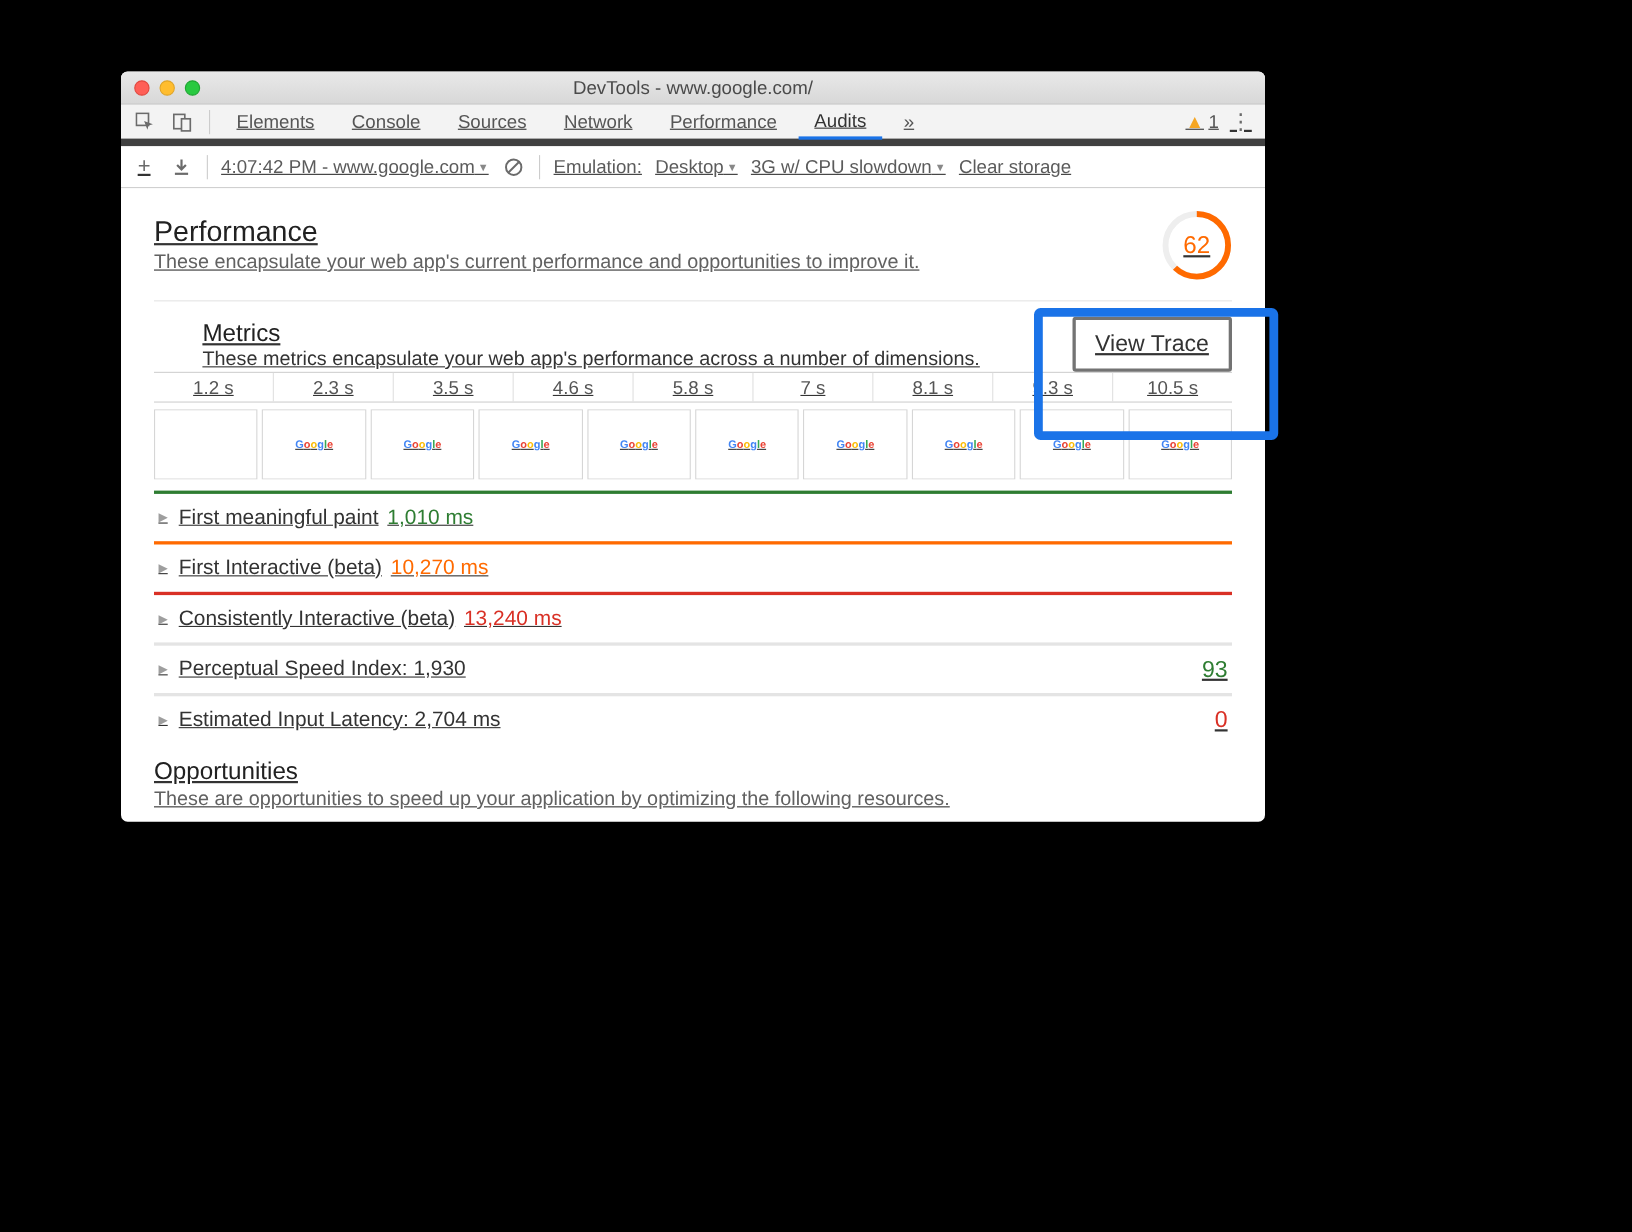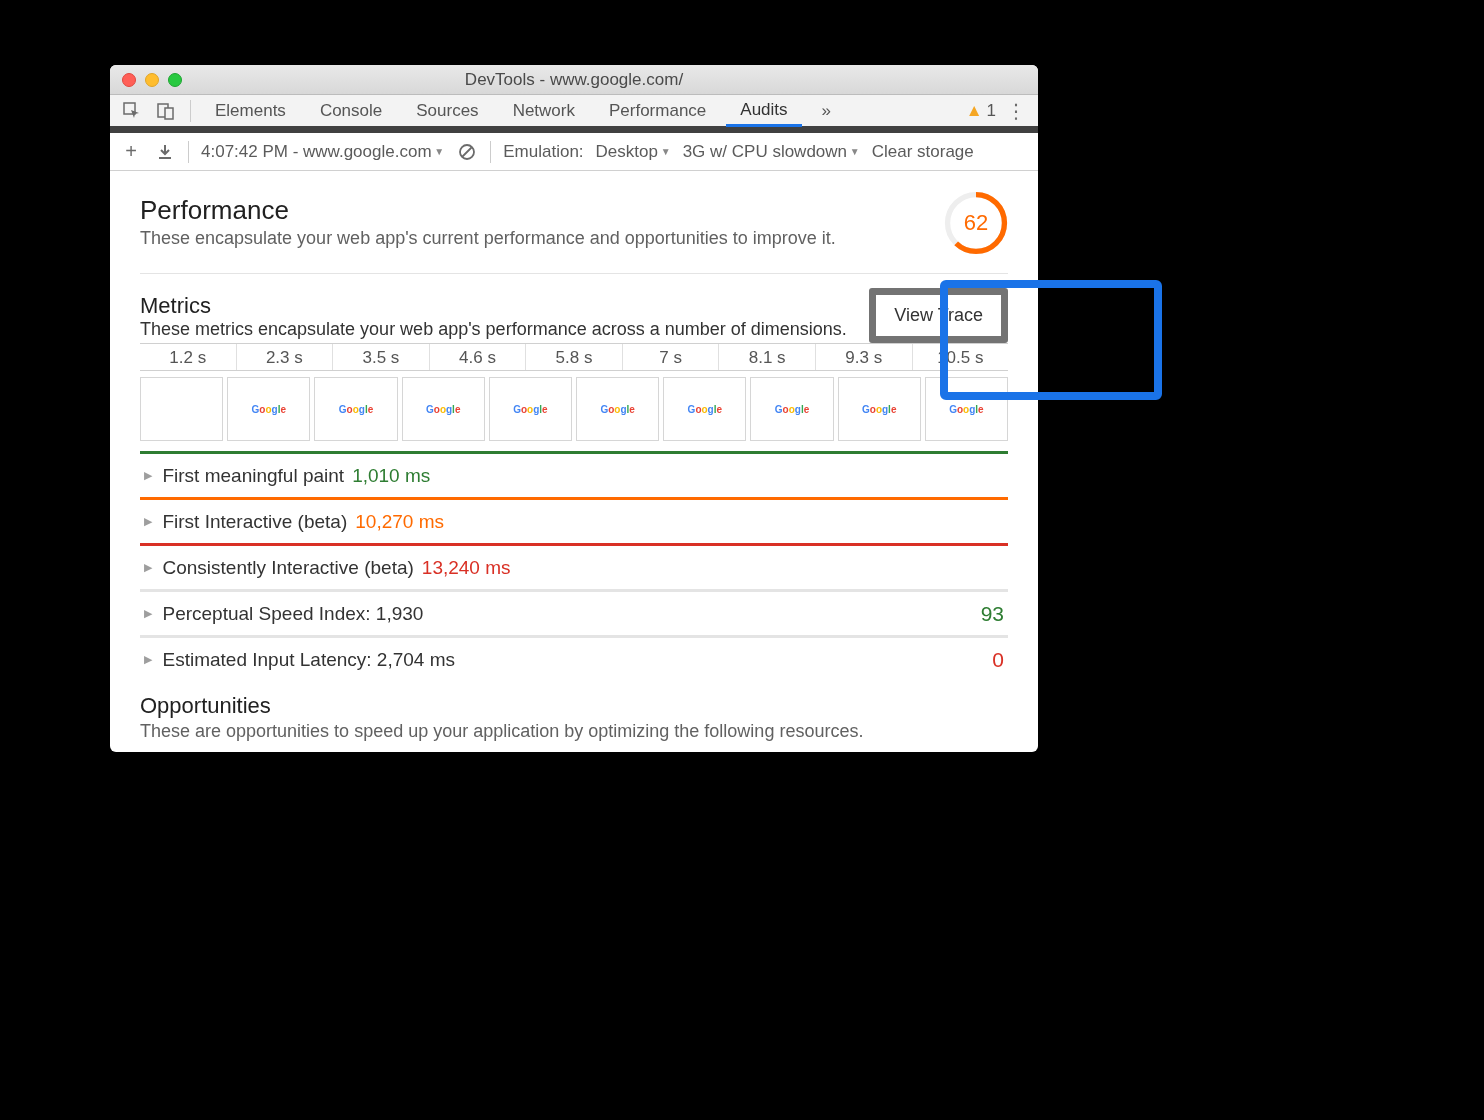--- a/index.html
+++ b/index.html
@@ -9,25 +9,26 @@
     height: 1120px;
     font-family: -apple-system, BlinkMacSystemFont, "Helvetica Neue", Arial, sans-serif;
     font-size: 18px;
     color: #333;
     position: relative;
   }
   .window {
     position: absolute;
     left: 110px;
     top: 65px;
-    width: 928px;
+    width: 1040px;
     background: #fff;
     border-radius: 6px;
     box-shadow: 0 30px 60px rgba(0,0,0,0.5);
     overflow: hidden;
+    text-decoration: underline;
   }
   .titlebar {
     height: 30px;
     background: linear-gradient(#e9e9e9, #d8d8d8);
     border-bottom: 1px solid #bcbcbc;
     display: flex;
     align-items: center;
     position: relative;
   }
   .traffic {
@@ -132,32 +133,33 @@
     width: 64px; height: 64px; position: relative;
     display: flex; align-items: center; justify-content: center;
     margin-top: -4px;
   }
   .score-ring svg { position: absolute; inset: 0; transform: rotate(-90deg); }
   .score-ring .num { color: #ff6a00; font-size: 22px; font-weight: 500; }
   .hr { height: 1px; background: #e4e4e4; margin: 18px 0 16px 0; }
 
   .metrics-header {
     display: flex;
-    align-items: center;
+    align-items: flex-start;
+    margin-left: 44px;
   }
   .metrics-header .left { flex: 1; }
   .metrics-header h3 {
     font-size: 22px; font-weight: 400; color: #212121;
   }
   .view-trace-btn {
-    border: 7px solid #737373;
+    border: 3px solid #737373;
     background: #fff;
     border-radius: 3px;
     padding: 10px 18px;
-    font-size: 18px;
+    font-size: 21px;
     color: #333;
     cursor: pointer;
     margin-top: -2px;
   }
   .highlight-box {
     position: absolute;
     border: 8px solid #1a73e8;
     border-radius: 6px;
     pointer-events: none;
   }

